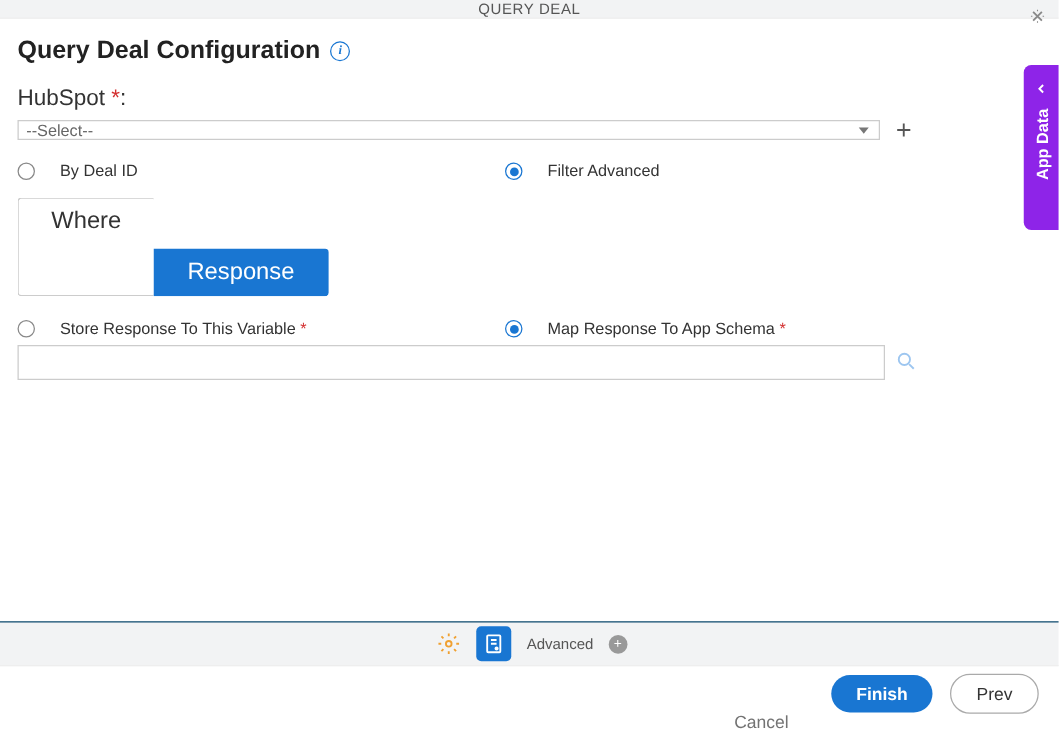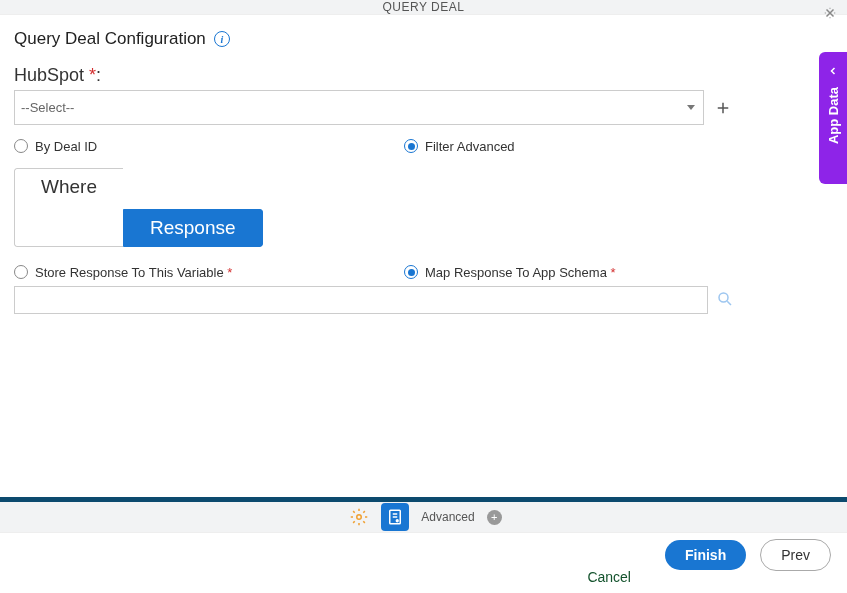--- a/index.html
+++ b/index.html
@@ -4,33 +4,33 @@
   <style>
     * { box-sizing: border-box; margin: 0; padding: 0; }
     body { font-family: Arial, sans-serif; font-size: 13px; color: #333; width: 847px; height: 593px; background: #fff; position: relative; overflow: hidden; }
     
     .header-bar { height: 15px; background: #f2f3f4; display: flex; align-items: center; justify-content: center; position: relative; border-bottom: 1px solid #eee; }
     .header-title { font-size: 12px; color: #555; letter-spacing: 0.5px; }
     .header-close { position: absolute; right: 10px; top: 6px; color: #888; cursor: pointer; }
     
     .content { padding: 14px; height: 482px; position: relative; }
     .page-title-row { display: flex; align-items: center; gap: 8px; margin-bottom: 16px; }
-    .page-title { font-size: 17px; font-weight: normal; color: #222; }
+    .page-title { font-size: 20px; font-weight: bold; color: #222; }
     .info-icon { width:16px; height:16px; border-radius:50%; border:1.5px solid #1976d2; color:#1976d2; display:inline-flex; align-items:center; justify-content:center; font-size:10px; font-weight:bold; font-family: Georgia, serif; font-style: italic; }
     
     .label { font-size: 18px; color: #333; display:inline-block; margin-bottom:4px;}
     .req { color: #d32f2f; }
     
     .select-row { display:flex; align-items:center; gap:8px; margin-bottom:14px; }
-    .select-box { flex:1; max-width: 690px; height:35px; border:1px solid #ccc; background:#fff; padding:0 6px; display:flex; align-items:center; justify-content:space-between; color:#666; font-size:13px; cursor:pointer; }
+    .select-box { flex:1; max-width: 690px; height:16px; border:1px solid #ccc; background:#fff; padding:0 6px; display:flex; align-items:center; justify-content:space-between; color:#666; font-size:13px; cursor:pointer; }
     .select-caret { width:0;height:0;border-left:4px solid transparent;border-right:4px solid transparent;border-top:5px solid #777; margin-right:2px;}
     .plus-btn { width:22px;height:22px; display:flex;align-items:center;justify-content:center; color:#444; font-size:20px; cursor:pointer; }
     
     .radio-row { display:flex; gap:40px; margin-bottom:14px; }
-    .radio-group { display:flex; align-items:flex-start; gap:7px; cursor:pointer; }
+    .radio-group { display:flex; align-items:flex-end; gap:20px; cursor:pointer; }
     .radio-outer { width:14px;height:14px;border-radius:50%;border:1.5px solid #888;display:flex;align-items:center;justify-content:center; }
     .radio-outer.selected { border-color:#1976d2; }
     .radio-inner { width:7px;height:7px;border-radius:50%;background:#1976d2; }
     
     .tab-group { display:inline-flex; border-radius:3px; overflow:hidden; margin-bottom:18px; }
     .tab { padding:7px 26px; font-size:19px; border:1px solid #ccc; background:#fff; cursor:pointer; }
     .tab.active { background:#1976d2; color:#fff; border-color:#1976d2; }
     .tab:first-child { border-top-left-radius:3px;border-bottom-left-radius:3px;border-right:none; }
     .tab:last-child { border-top-right-radius:3px;border-bottom-right-radius:3px;margin-top:41px; }
     
@@ -38,30 +38,30 @@
     .col-left { width: 350px; }
     
     .full-input-row { display:flex; align-items:center; gap:8px; }
     .text-input { width: 694px; height:28px; border:1px solid #ccc; padding:0 6px; font-size:13px; }
     .search-icon { color:#9dc6f0; cursor:pointer; }
     
     .app-data-tab { position:absolute; right:0; top:52px; width:28px; height:132px; background:#8e24e8; border-top-left-radius:6px;border-bottom-left-radius:6px; display:flex; flex-direction:column; align-items:center; cursor:pointer; color:#fff; }
     .app-data-chevron { margin-top:10px; transform:rotate(180deg); }
     .app-data-label { writing-mode:vertical-rl; transform:rotate(180deg); font-size:13px; font-weight:bold; margin-top:10px; }
     
-    .toolbar { height:36px; background:#f2f3f4; display:flex; align-items:center; justify-content:center; gap:8px; border-top:5px solid #0c4a6e;border-bottom:1px solid #eee; }
+    .toolbar { height:36px; background:#f2f3f4; display:flex; align-items:center; justify-content:center; gap:8px; border-top:1px solid #0c4a6e;border-bottom:1px solid #eee; }
     .tb-icon { width:28px;height:28px; display:flex;align-items:center;justify-content:center; cursor:pointer; border-radius:4px; }
     .tb-gear { color:#f0a030; }
     .tb-doc { background:#1976d2; color:#fff; }
     .adv-label { font-size:12px; color:#555; margin-left:4px; }
     .adv-plus { width:15px;height:15px;border-radius:50%;background:#999;color:#fff;display:inline-flex;align-items:center;justify-content:center;font-size:11px;margin-left:4px;cursor:pointer; }
     
     .footer { height:44px; display:flex; align-items:center; justify-content:flex-end; gap:14px; padding:0 16px; }
     .btn { padding:7px 20px; font-size:14px; border-radius:18px; cursor:pointer; border:none; }
-    .btn-cancel { background:none; color:#14532d;margin-top:44px; }
+    .btn-cancel { background:none; color:#737373;margin-top:44px; }
     .btn-prev { background:#fff; border:1px solid #aaa; color:#333; }
     .btn-finish { background:#1976d2; color:#fff; font-weight:bold; }
   </style>
 </head>
 <body>
 
 <div class="header-bar">
   <span class="header-title">QUERY DEAL</span>
   <span class="header-close">
     <svg width="14" height="14" viewBox="0 0 24 24" fill="none" stroke="#888" stroke-width="2.5">

